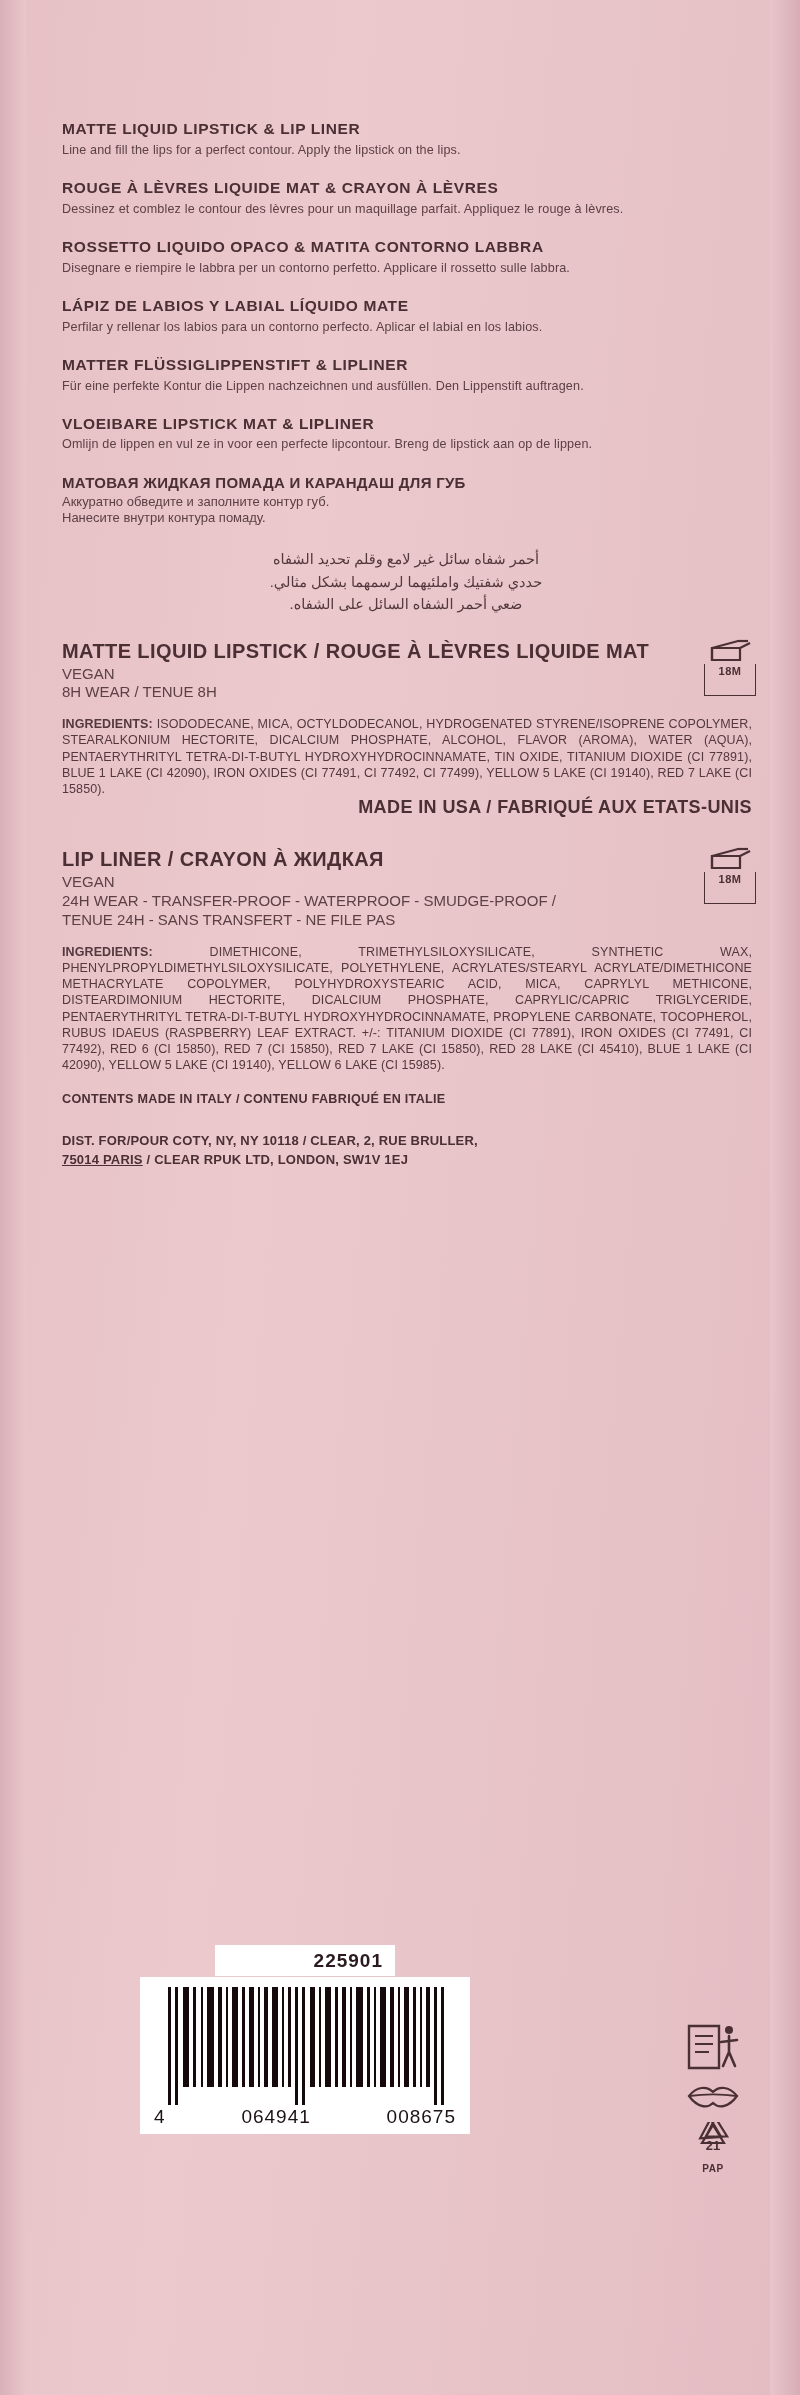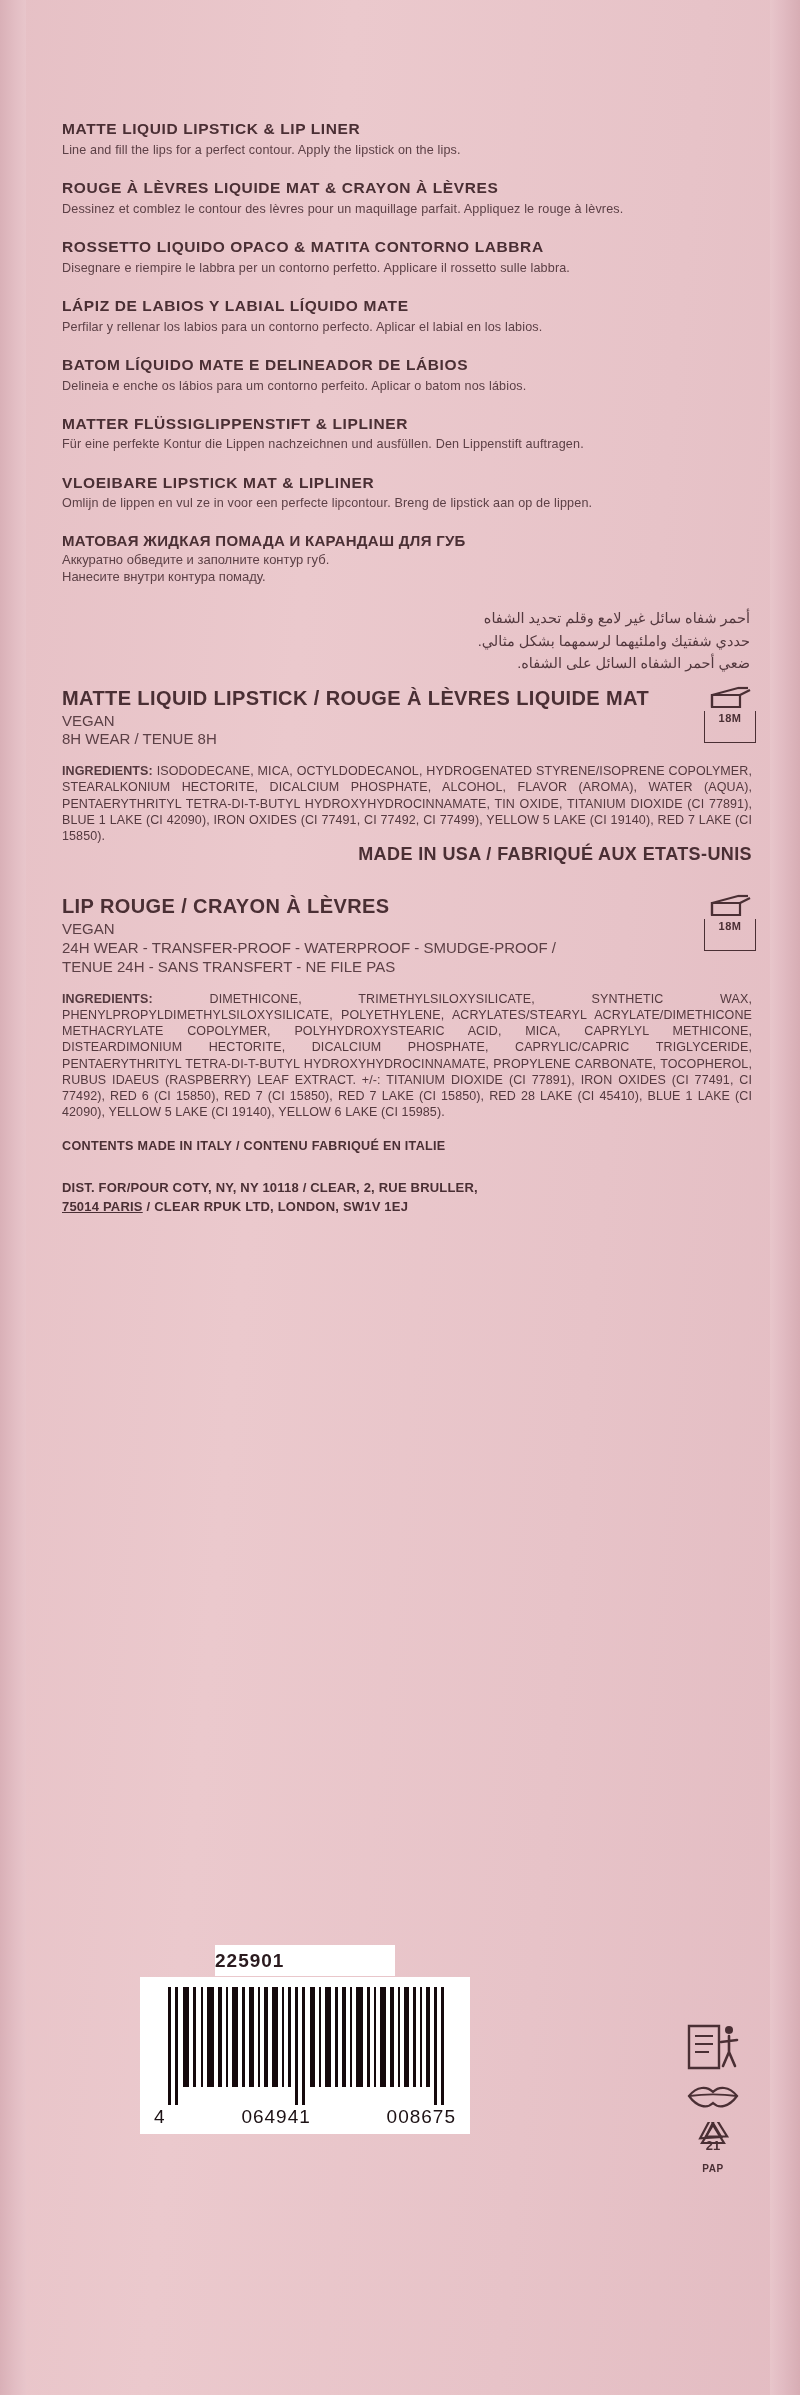--- a/index.html
+++ b/index.html
@@ -71,23 +71,23 @@
     margin: 0 0 3px 0;
   }
   .ru-body {
     font-size: 13px;
     color: #5c4046;
     line-height: 1.3;
     margin: 0;
   }
   .ar-block {
     direction: rtl;
-    text-align: right;
+    text-align: center;
     margin-top: 14px;
-    margin-bottom: 12px;
+    margin-bottom: 24px;
     padding-right: 2px;
   }
   .ar-line {
     font-size: 14.5px;
     color: #53383e;
     line-height: 1.55;
     margin: 0;
     direction: rtl;
     unicode-bidi: bidi-override;
   }
@@ -163,22 +163,22 @@
   .barcode-wrap {
     position: absolute;
     left: 140px;
     top: 1945px;
     width: 330px;
   }
   .code-box {
     width: 180px;
     margin: 0 auto;
     background: #ffffff;
-    text-align: left;
-    padding: 5px 0 4px 0;
+    text-align: right;
+    padding: 5px 12px 4px 0;
     font-size: 19px;
     font-weight: bold;
     letter-spacing: 1px;
     color: #2b1b1f;
     font-family: "Liberation Sans", sans-serif;
   }
   .barcode-box {
     background: #ffffff;
     padding: 10px 12px 4px 12px;
     margin-top: 1px;
@@ -234,24 +234,20 @@
     <div class="dir-block">
       <p class="dir-title">ROSSETTO LIQUIDO OPACO &amp; MATITA CONTORNO LABBRA</p>
       <p class="dir-body wide">Disegnare e riempire le labbra per un contorno perfetto. Applicare il rossetto sulle labbra.</p>
     </div>
 
     <div class="dir-block">
       <p class="dir-title">LÁPIZ DE LABIOS Y LABIAL LÍQUIDO MATE</p>
       <p class="dir-body wide">Perfilar y rellenar los labios para un contorno perfecto. Aplicar el labial en los labios.</p>
     </div>
 
-    <div class="dir-block">
-      <p class="dir-title">BATOM LÍQUIDO MATE E DELINEADOR DE LÁBIOS</p>
-      <p class="dir-body wide">Delineia e enche os lábios para um contorno perfeito. Aplicar o batom nos lábios.</p>
-    </div>
 
     <div class="dir-block">
       <p class="dir-title">MATTER FLÜSSIGLIPPENSTIFT &amp; LIPLINER</p>
       <p class="dir-body wide">Für eine perfekte Kontur die Lippen nachzeichnen und ausfüllen. Den Lippenstift auftragen.</p>
     </div>
 
     <div class="dir-block">
       <p class="dir-title">VLOEIBARE LIPSTICK MAT &amp; LIPLINER</p>
       <p class="dir-body wide">Omlijn de lippen en vul ze in voor een perfecte lipcontour. Breng de lipstick aan op de lippen.</p>
     </div>
@@ -288,21 +284,21 @@
     <div class="prod-section" style="margin-top:30px;">
       <div class="pao">
         <svg width="52" height="26" viewBox="0 0 52 26">
           <path d="M8 22 L8 10 L34 3 L44 3" stroke="#4a2f34" stroke-width="2.2" fill="none"></path>
           <path d="M8 22 L36 22 L36 10 L8 10 Z" stroke="#4a2f34" stroke-width="2.2" fill="none"></path>
           <line x1="34" y1="3" x2="44" y2="3" stroke="#4a2f34" stroke-width="2.2"></line>
           <line x1="36" y1="10" x2="46" y2="5" stroke="#4a2f34" stroke-width="2.2"></line>
         </svg>
         <div class="pao-text">18M</div>
       </div>
-      <p class="prod-title">LIP ROUGE / CRAYON À LÈVRES</p>
+      <p class="prod-title">LIP LINER / CRAYON À ЖИДКАЯ</p>
       <p class="prod-sub">VEGAN</p>
       <p class="prod-sub">24H WEAR - TRANSFER-PROOF - WATERPROOF - SMUDGE-PROOF /</p>
       <p class="prod-sub">TENUE 24H - SANS TRANSFERT - NE FILE PAS</p>
       <p class="ingredients"><b>INGREDIENTS:</b><span> DIMETHICONE, TRIMETHYLSILOXYSILICATE, SYNTHETIC WAX, PHENYLPROPYLDIMETHYLSILOXYSILICATE, POLYETHYLENE, ACRYLATES/STEARYL ACRYLATE/DIMETHICONE METHACRYLATE COPOLYMER, POLYHYDROXYSTEARIC ACID, MICA, CAPRYLYL METHICONE, DISTEARDIMONIUM HECTORITE, DICALCIUM PHOSPHATE, CAPRYLIC/CAPRIC TRIGLYCERIDE, PENTAERYTHRITYL TETRA-DI-T-BUTYL HYDROXYHYDROCINNAMATE, PROPYLENE CARBONATE, TOCOPHEROL, RUBUS IDAEUS (RASPBERRY) LEAF EXTRACT. +/-: TITANIUM DIOXIDE (CI 77891), IRON OXIDES (CI 77491, CI 77492), RED 6 (CI 15850), RED 7 (CI 15850), RED 7 LAKE (CI 15850), RED 28 LAKE (CI 45410), BLUE 1 LAKE (CI 42090), YELLOW 5 LAKE (CI 19140), YELLOW 6 LAKE (CI 15985).</span></p>
       <p class="contents-made">CONTENTS MADE IN ITALY / CONTENU FABRIQUÉ EN ITALIE</p>
     </div>
 
     <div>
       <p class="dist">DIST. FOR/POUR COTY, NY, NY 10118 / CLEAR, 2, RUE BRULLER,</p>
       <p class="dist" style="margin-top:2px;"><span class="u">75014 PARIS</span><span> / CLEAR RPUK LTD, LONDON, SW1V 1EJ</span></p>

